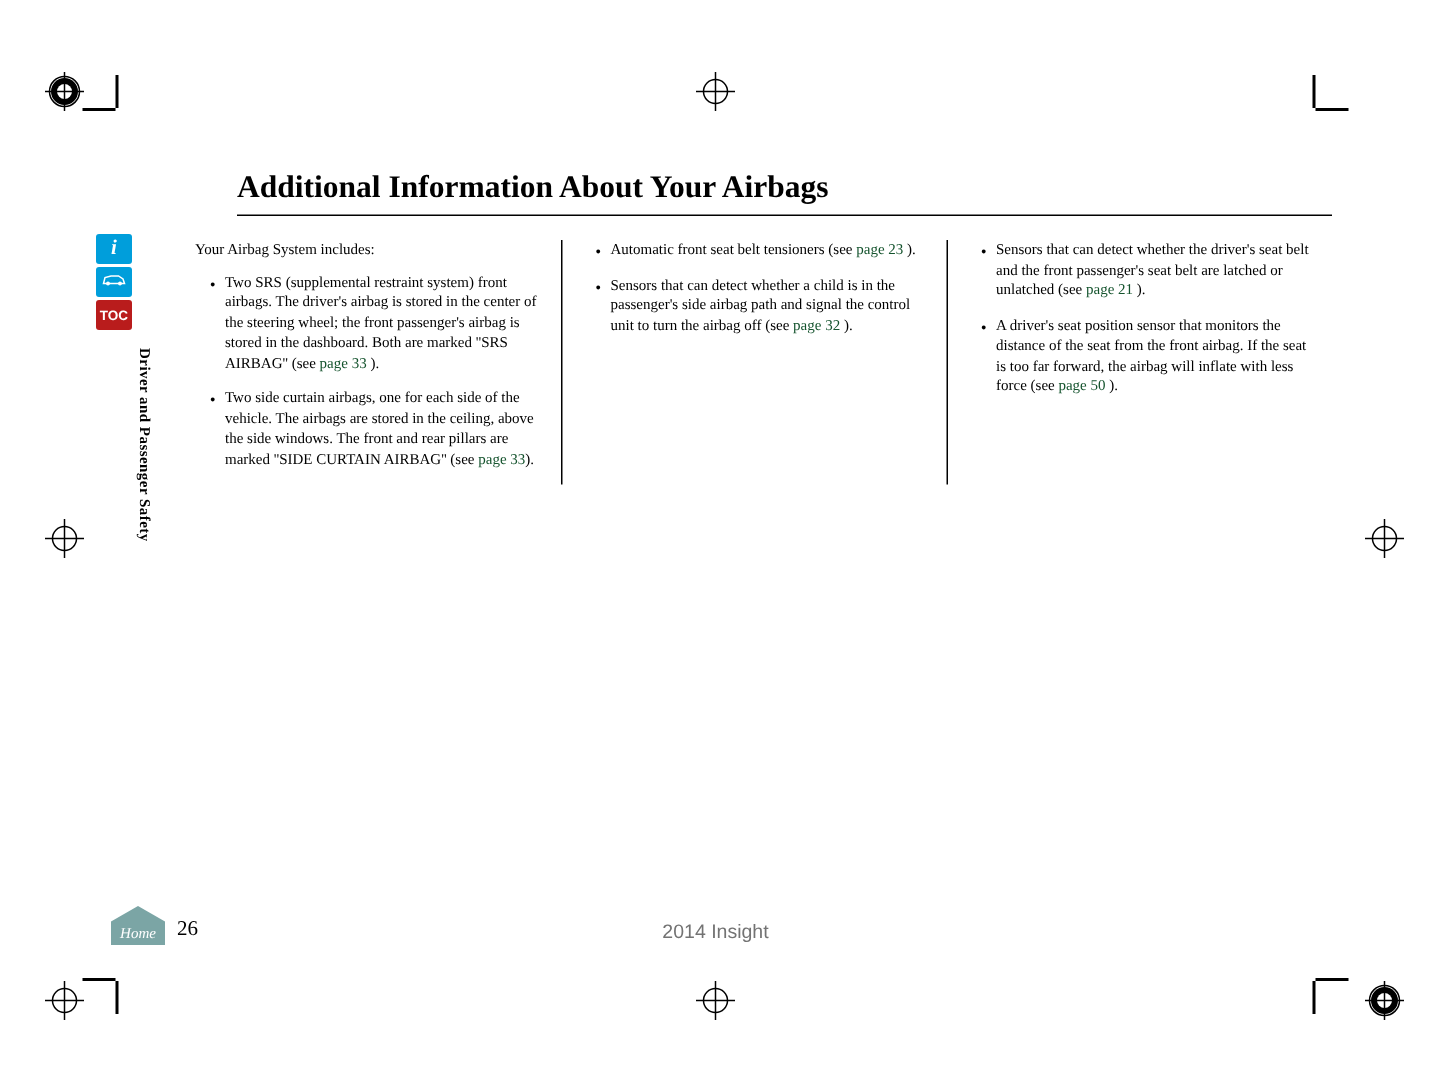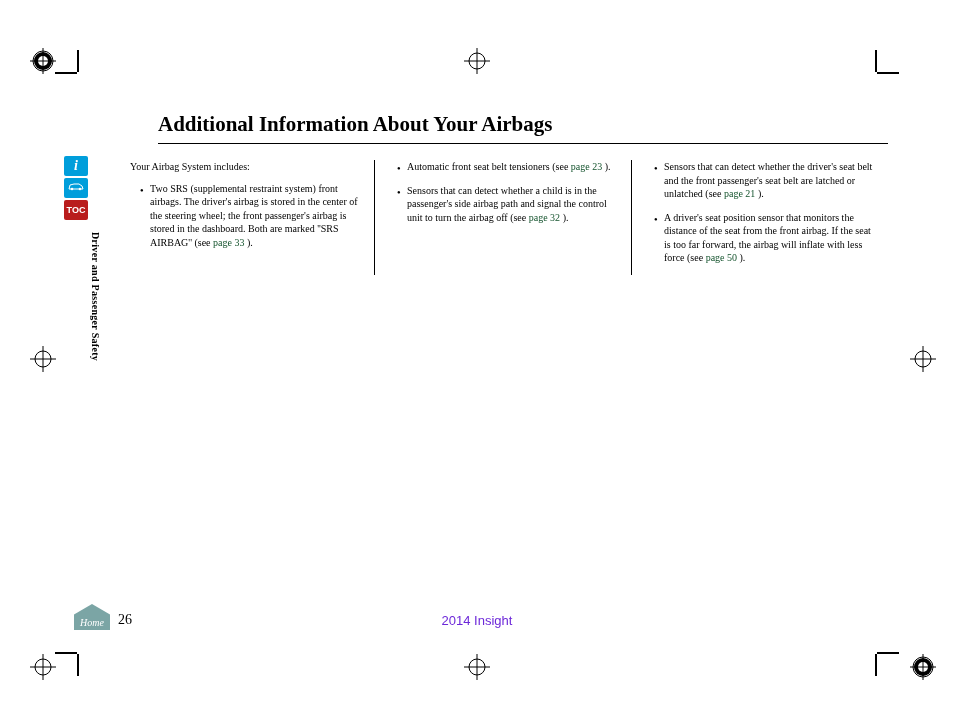--- a/index.html
+++ b/index.html
@@ -100,21 +100,21 @@
     padding-bottom: 2px;
   }
   .page-no {
     position: absolute;
     bottom: 82px; left: 118px;
     font-weight: normal; font-size: 14px;
   }
   .model-year {
     position: absolute;
     bottom: 82px; left: 50%; transform: translateX(-50%);
-    color: #6d28d9;
+    color: #737373;
     font-family: Arial, sans-serif;
     font-size: 13px;
     text-align: center;
   }
 </style>
 </head>
 <body>
 
 <div class="crop crop-tl-h"></div>
 <div class="crop crop-tl-v"></div>
@@ -196,20 +196,21 @@
 <div class="side-label">Driver and Passenger Safety</div>
 
 <div class="page">
   <h1 class="page-title">Additional Information About Your Airbags</h1>
 
   <div class="columns">
     <div class="col">
       <p class="intro">Your Airbag System includes:</p>
       <ul class="bul">
           <li>Two SRS (supplemental restraint system) front airbags. The driver's airbag is stored in the center of the steering wheel; the front passenger's airbag is stored in the dashboard. Both are marked ''SRS AIRBAG'' (see <span class="link">page 33</span> ).</li>
+          <li>Two side curtain airbags, one for each side of the vehicle. The airbags are stored in the ceiling, above the side windows. The front and rear pillars are marked ''SIDE CURTAIN AIRBAG'' (see <span class="link">page 33</span>).</li>
         </ul>
     </div>
     <div class="col">
       <ul class="bul">
           <li>Automatic front seat belt tensioners (see <span class="link">page 23</span> ).</li>
           <li>Sensors that can detect whether a child is in the passenger's side airbag path and signal the control unit to turn the airbag off (see <span class="link">page 32</span> ).</li>
         </ul>
     </div>
     <div class="col">
       <ul class="bul">

